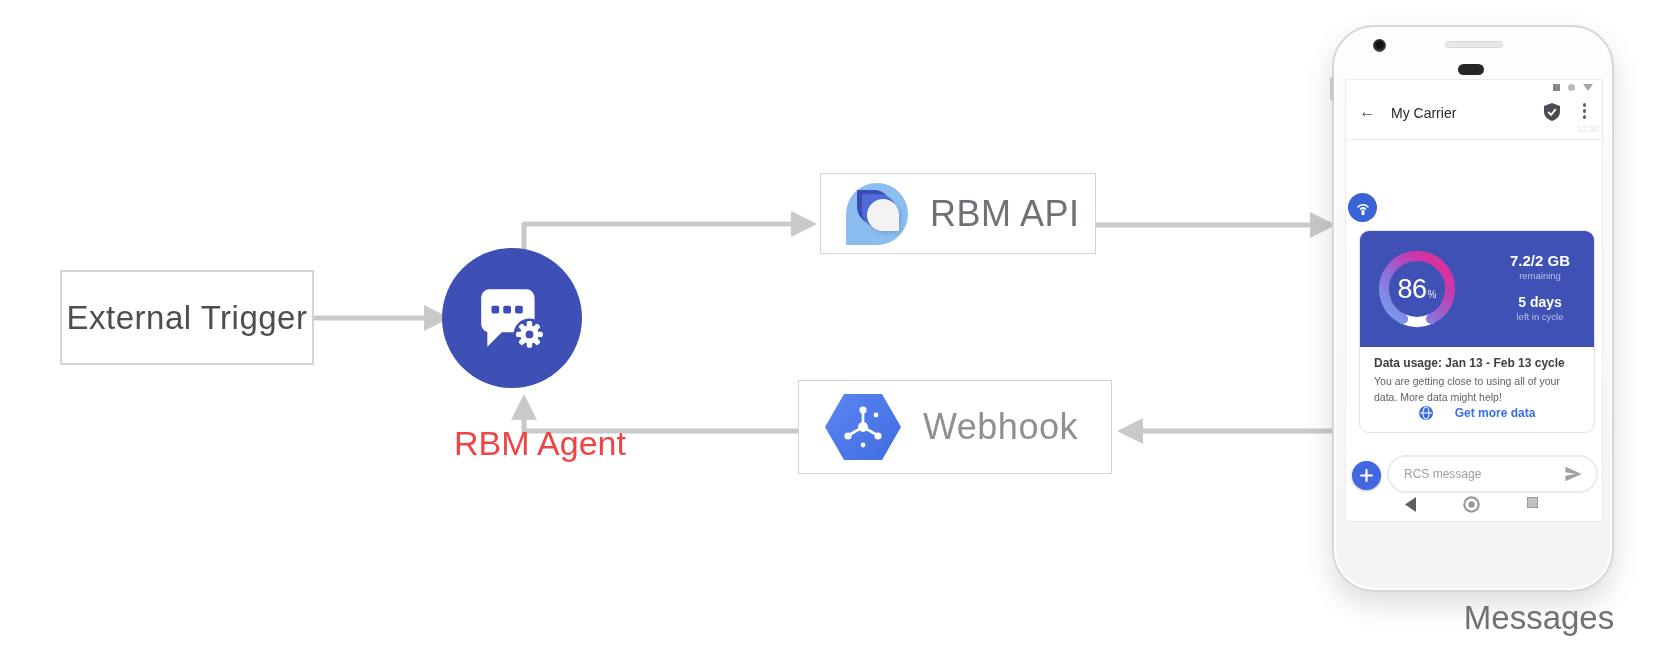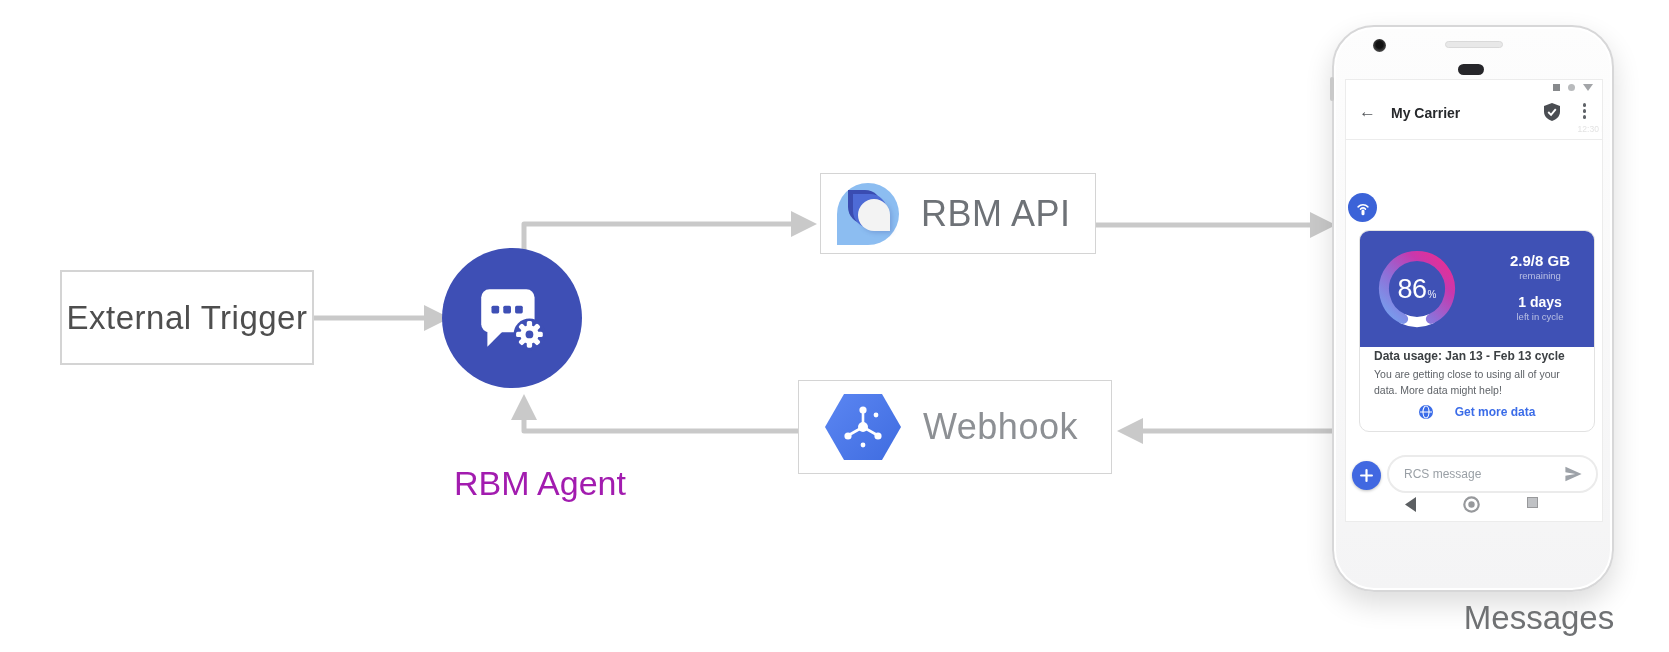--- a/index.html
+++ b/index.html
@@ -15,24 +15,24 @@
     position:absolute; background:#fff; border:2px solid #d4d4d4;
     display:flex; align-items:center; justify-content:center;
   }
   .ext-box { left:60px; top:270px; width:254px; height:95px; }
   .ext-box .lbl { font-size:33px; font-weight:300; color:#4e4e4e; letter-spacing:.5px; }
 
   .agent-circle {
     position:absolute; left:442px; top:248px; width:140px; height:140px;
     border-radius:50%; background:#3e4fb5; display:flex; align-items:center; justify-content:center;
   }
-  .agent-label { position:absolute; left:400px; top:464px; width:280px; text-align:center;
-    font-size:34px; font-weight:300; color:#a21caf; }
-
-  .api-box { left:820px; top:173px; width:276px; height:81px; justify-content:flex-start; padding-left:16px; gap:22px; border-width:1.5px;}
+  .agent-label { position:absolute; left:400px; top:424px; width:280px; text-align:center;
+    font-size:34px; font-weight:300; color:#ef4444; }
+
+  .api-box { left:820px; top:173px; width:276px; height:81px; justify-content:flex-start; padding-left:25px; gap:22px; border-width:1.5px;}
   .api-box .lbl { font-size:36px; font-weight:300; color:#6e7277; letter-spacing:.5px;}
   .jibe { position:relative; width:62px; height:62px; flex:0 0 auto;}
   .jibe-outer { position:absolute; inset:0; background:#8cbdf1; border-radius:50% 50% 50% 0; }
   .jibe-dark  { position:absolute; left:11px; top:7px;  width:34px; height:34px; background:#3a4cb1; border-radius:0 50% 50% 50%; }
   .jibe-mid   { position:absolute; left:16px; top:11px; width:34px; height:34px; background:#4e6bd6; border-radius:0 50% 50% 50%; }
   .jibe-white { position:absolute; left:21px; top:16px; width:32px; height:32px; background:#f3f3f3; border-radius:50% 50% 0 50%;
                 box-shadow:2px 2px 4px rgba(60,80,160,.25);}
 
   .webhook-box { left:798px; top:380px; width:314px; height:94px; justify-content:flex-start; padding-left:26px; gap:22px; border-width:1.5px;}
   .webhook-box .lbl { font-size:36px; font-weight:400; color:#8d9094; letter-spacing:.5px;}
@@ -57,21 +57,21 @@
   .screen { position:absolute; left:11px; top:52px; width:258px; height:443px; background:#fff;
             border:1px solid #ececec; overflow:hidden; }
 
   .status-row { position:absolute; top:4px; right:9px; display:flex; gap:8px; align-items:center; }
   .st-square { width:7px; height:7px; background:#87898c; }
   .st-dot { width:7px; height:7px; border-radius:50%; background:#b9bbbd; }
   .st-tri { width:0; height:0; border-left:5px solid transparent; border-right:5px solid transparent; border-top:7px solid #a3a5a8; }
 
   .hdr { position:absolute; left:0; top:18px; width:100%; height:32px; }
   .hdr-back { position:absolute; left:13px; top:4px; font-size:17px; color:#54575b; }
-  .hdr-title { position:absolute; left:45px; top:7px; font-size:14px; color:#27292c;font-weight:bold; }
+  .hdr-title { position:absolute; left:45px; top:7px; font-size:14px; color:#27292c; }
   .hdr-shield { position:absolute; right:42px; top:5px; }
   .hdr-dots { position:absolute; right:16px; top:5px; display:flex; flex-direction:column; gap:2.5px; }
   .hdr-dots i { width:3.5px; height:3.5px; border-radius:50%; background:#5f6368; }
   .hdr-time { position:absolute; left:12px; top:44px; width:100%; text-align:right; font-size:8.5px; color:#e3e3e3; }
   .hdr-div { position:absolute; left:0; top:59px; width:100%; height:1px; background:#ececec; }
 
   .avatar { position:absolute; left:2px; top:113px; width:29px; height:29px; border-radius:50%;
             background:#3b63d8; display:flex; align-items:center; justify-content:center; }
   .bubble { position:absolute; left:42px; top:103px; width:172px; background:#f1f3f4;
             border-radius:16px; padding:9px 13px; font-size:11px; line-height:1.5; color:#3c4043; }
@@ -81,24 +81,24 @@
   .card-blue { position:relative; height:116px; background:#3f51b5; }
   .gauge-wrap { position:absolute; left:13px; top:14px; width:88px; height:88px; }
   .gauge-txt { position:absolute; left:0; top:0; width:88px; height:88px; display:flex; align-items:center; justify-content:center; color:#fff; }
   .gauge-txt .pct { font-size:27px; font-weight:400; letter-spacing:-.5px; }
   .gauge-txt .pctsign { font-size:10px; margin-top:10px; margin-left:1px; opacity:.9; }
   .cb-col { position:absolute; left:130px; top:0; width:100px; text-align:center; color:#fff; }
   .cb-v1 { margin-top:21px; font-size:15px; font-weight:bold; }
   .cb-l1 { margin-top:1px; font-size:9.5px; color:rgba(255,255,255,.62); }
   .cb-v2 { margin-top:13px; font-size:14px; font-weight:bold; }
   .cb-l2 { margin-top:1px; font-size:9.5px; color:rgba(255,255,255,.62); }
-  .card-white { padding:2px 14px 12px 14px; }
+  .card-white { padding:9px 14px 12px 14px; }
   .cw-title { font-size:12px; font-weight:bold; color:#3c4043; }
   .cw-body { margin-top:4px; font-size:10.5px; line-height:1.5; color:#5f6368; }
-  .cw-action { margin-top:6px; display:flex; align-items:center; justify-content:center; gap:22px; cursor:pointer; }
+  .cw-action { margin-top:0; display:flex; align-items:center; justify-content:center; gap:22px; cursor:pointer; }
   .cw-action span { font-size:12px; font-weight:bold; color:#3b6ce8; }
 
   .plus-btn { position:absolute; left:6px; top:381px; width:29px; height:29px; border-radius:50%;
               background:#4168e1; display:flex; align-items:center; justify-content:center;
               box-shadow:0 1px 3px rgba(0,0,0,.25); }
   .pill { position:absolute; left:41px; top:375px; width:211px; height:38px; border:2px solid #ebebeb;
           border-radius:20px; background:#fff; display:flex; align-items:center; padding:0 12px 0 15px; }
   .pill input { flex:1; border:none; outline:none; font-size:12px; color:#3c4043; background:transparent;
                 font-family:"Liberation Sans",sans-serif; }
   .pill input::placeholder { color:#9aa0a6; }
@@ -250,23 +250,23 @@
               </defs>
               <path d="M30.1 73.9 A 33 33 0 0 0 57.9 73.9" stroke="#fff" stroke-width="10" fill="none" stroke-linecap="round"></path>
               <path d="M30.1 73.9 A 33 33 0 1 1 57.9 73.9" stroke="url(#gaugeGrad)" stroke-width="10" fill="none" stroke-linecap="round"></path>
             </svg>
             <div class="gauge-txt">
               <span class="pct">86</span>
                 <span class="pctsign">%</span>
             </div>
           </div>
           <div class="cb-col">
-            <div class="cb-v1">2.9/8 GB</div>
+            <div class="cb-v1">7.2/2 GB</div>
             <div class="cb-l1">remaining</div>
-            <div class="cb-v2">1 days</div>
+            <div class="cb-v2">5 days</div>
             <div class="cb-l2">left in cycle</div>
           </div>
         </div>
         <div class="card-white">
           <div class="cw-title">Data usage: Jan 13 - Feb 13 cycle</div>
           <div class="cw-body">You are getting close to using all of your data. More data might help!</div>
           <div class="cw-action">
             <svg width="14" height="14" viewBox="0 0 14 14">
               <circle cx="7" cy="7" r="7" fill="#3b6ce8"></circle>
               <g stroke="#fff" stroke-width="1.1" fill="none">

